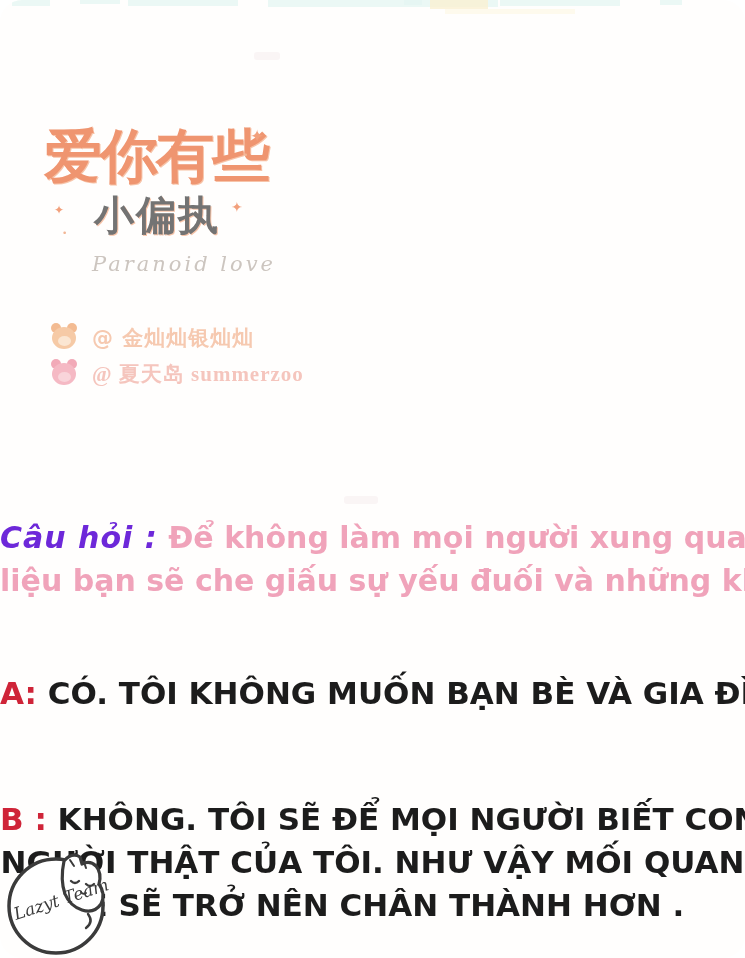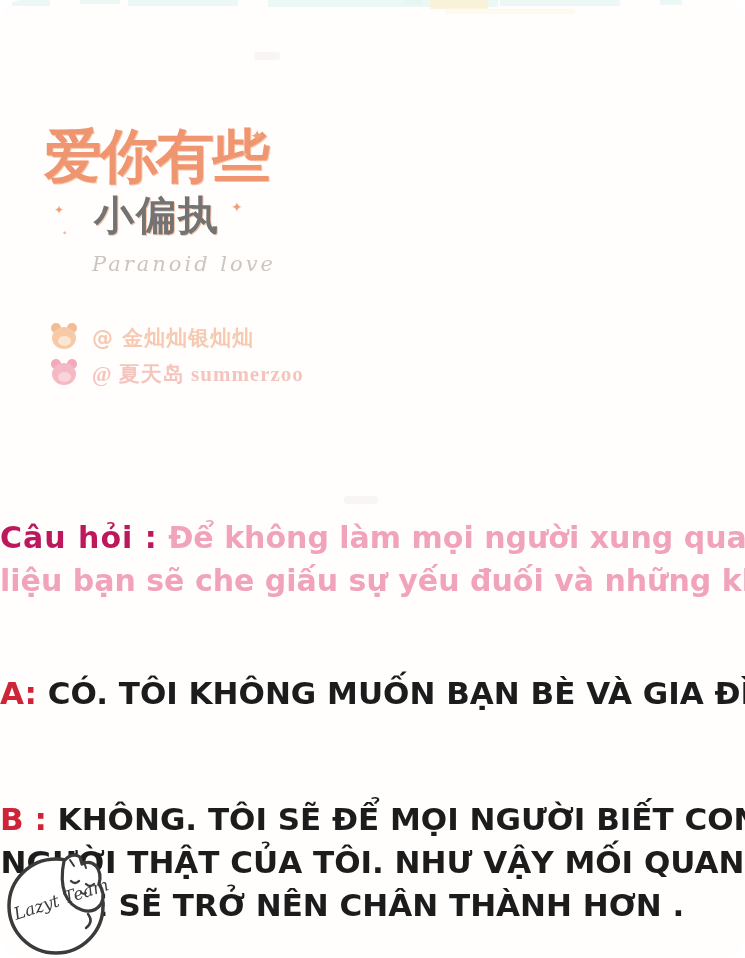--- a/index.html
+++ b/index.html
@@ -86,21 +86,21 @@
   
   .smudge{position:absolute;background:#f6eff0;opacity:.6;border-radius:3px;}
 
   
   .question{
     position:absolute;left:0;top:516px;width:745px;
     text-align:center;font-weight:bold;
     font-size:30px;line-height:43px;letter-spacing:0px;
     color:#f0a3ba;
   }
-  .q-label{color:#be185d;letter-spacing:1px;}
+  .q-label{color:#6d28d9;letter-spacing:1px;font-style:italic;}
   .q-line{white-space:nowrap;}
 
   
   .answer{
     position:absolute;left:0;width:745px;text-align:center;
     font-weight:bold;color:#1c1c1c;
     font-size:31px;line-height:43px;letter-spacing:0px;
   }
   .answer-a{top:672px;}
   .answer-b{top:798px;}

